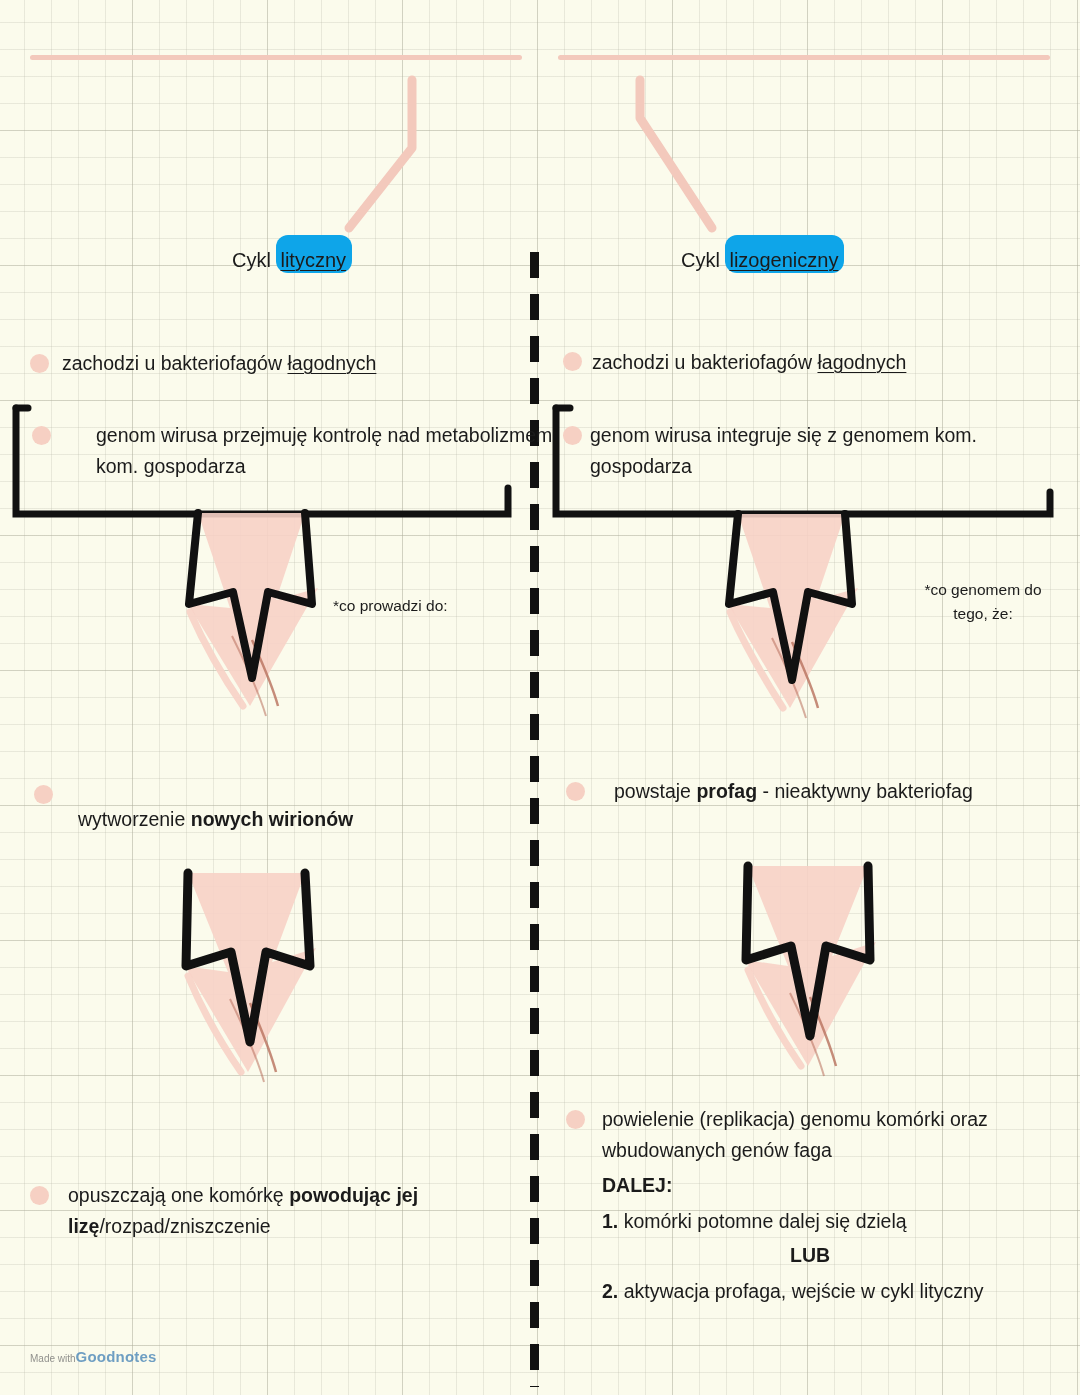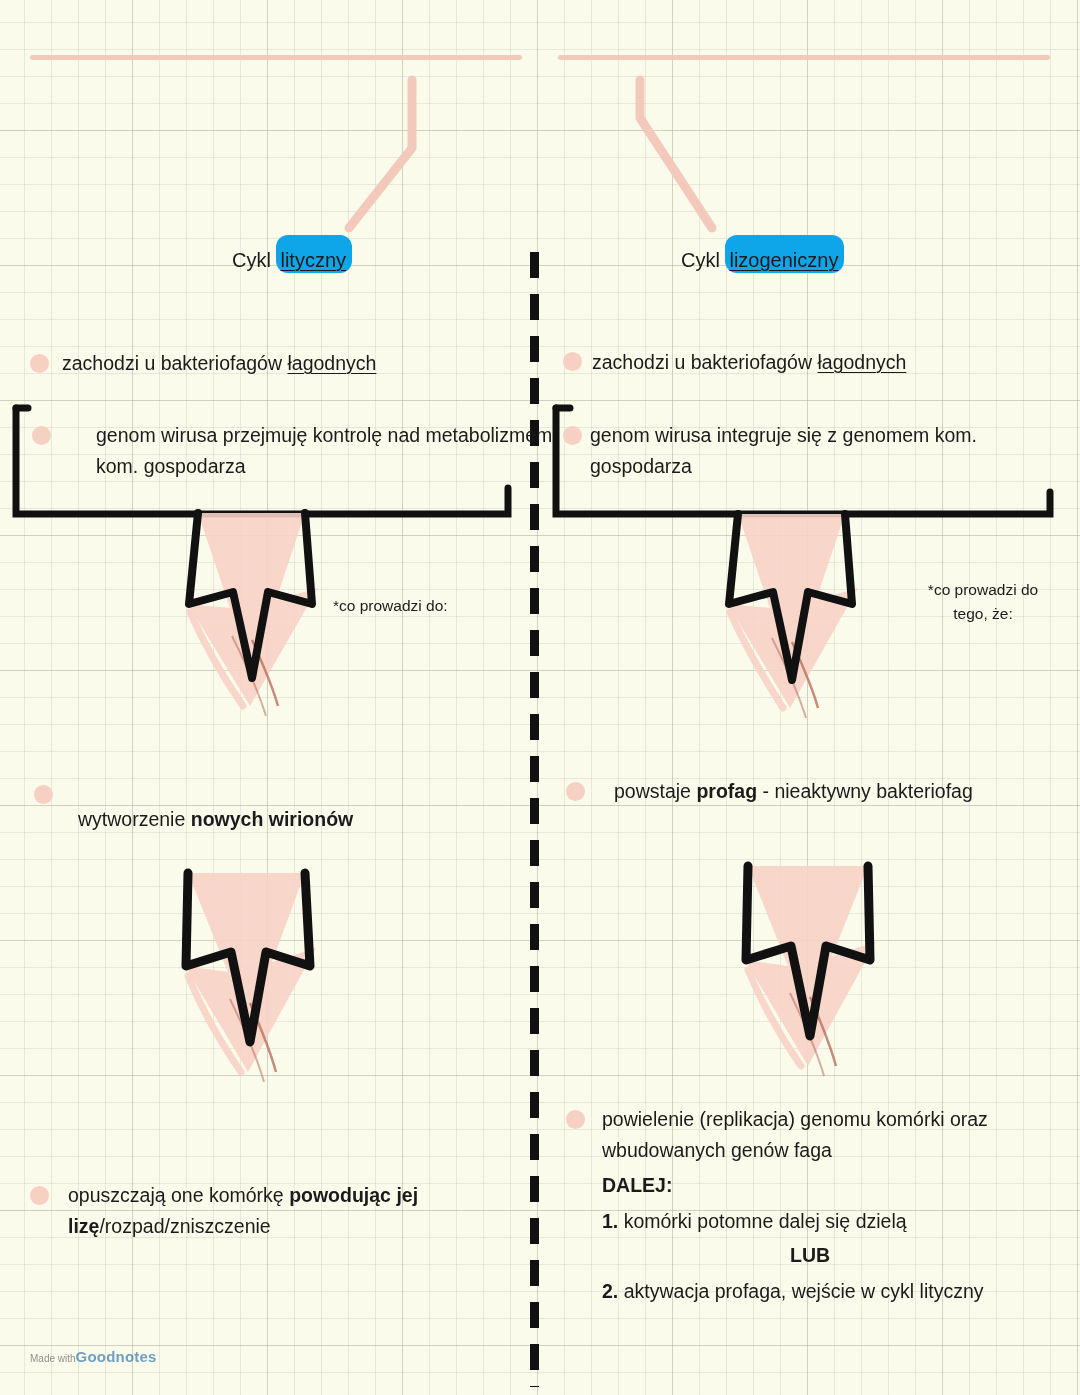--- a/index.html
+++ b/index.html
@@ -236,21 +236,21 @@
 <div class="btext" style="left:592px; top:347px; width:470px;">
   zachodzi u bakteriofagów <span class="u">łagodnych</span>
 </div>
 
 <div class="bullet" style="left:563px; top:426px;"></div>
 <div class="btext" style="left:590px; top:420px; width:470px;">
   genom wirusa integruje się z genomem kom. gospodarza
 </div>
 
 <div class="note" style="left:898px; top:578px; width:170px; text-align:center;">
-  <div>*co prowadzi do</div>
+  <div>*co genomem do</div>
   <div>tego, że:</div>
 </div>
 
 <div class="bullet" style="left:566px; top:782px;"></div>
 <div class="btext" style="left:614px; top:776px; width:420px;">
   powstaje <b>profag</b> - nieaktywny bakteriofag
 </div>
 
 <div class="bullet" style="left:566px; top:1110px;"></div>
 <div class="btext" style="left:602px; top:1104px; width:468px;">

